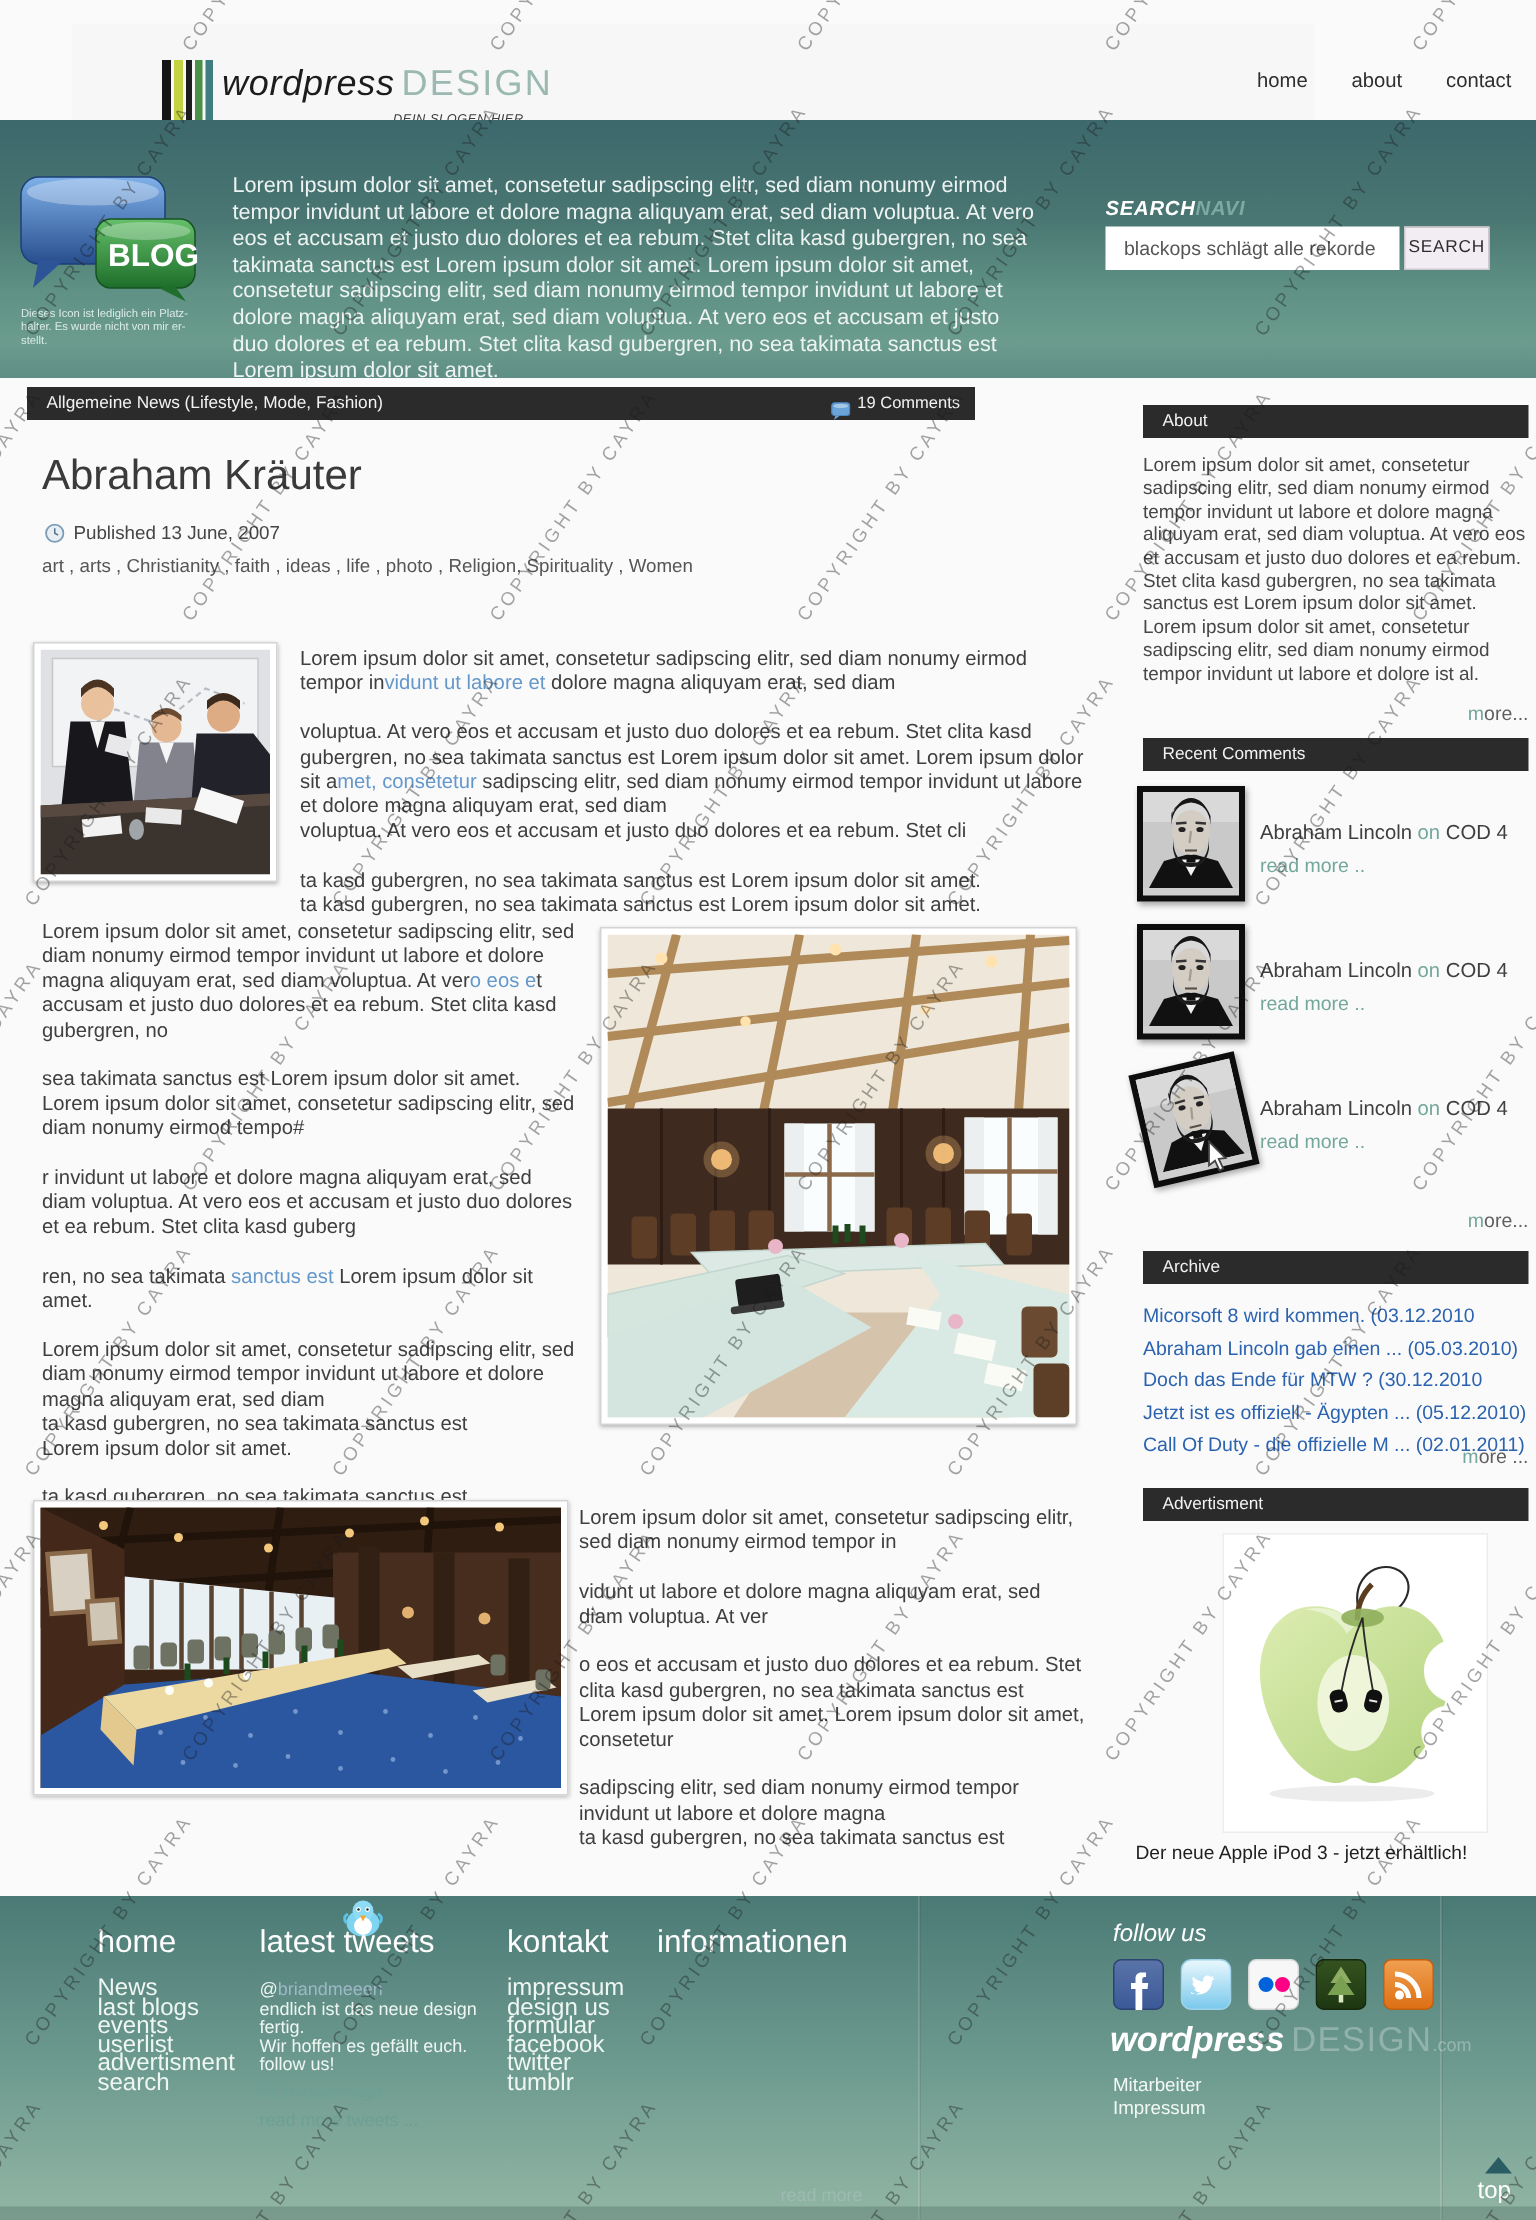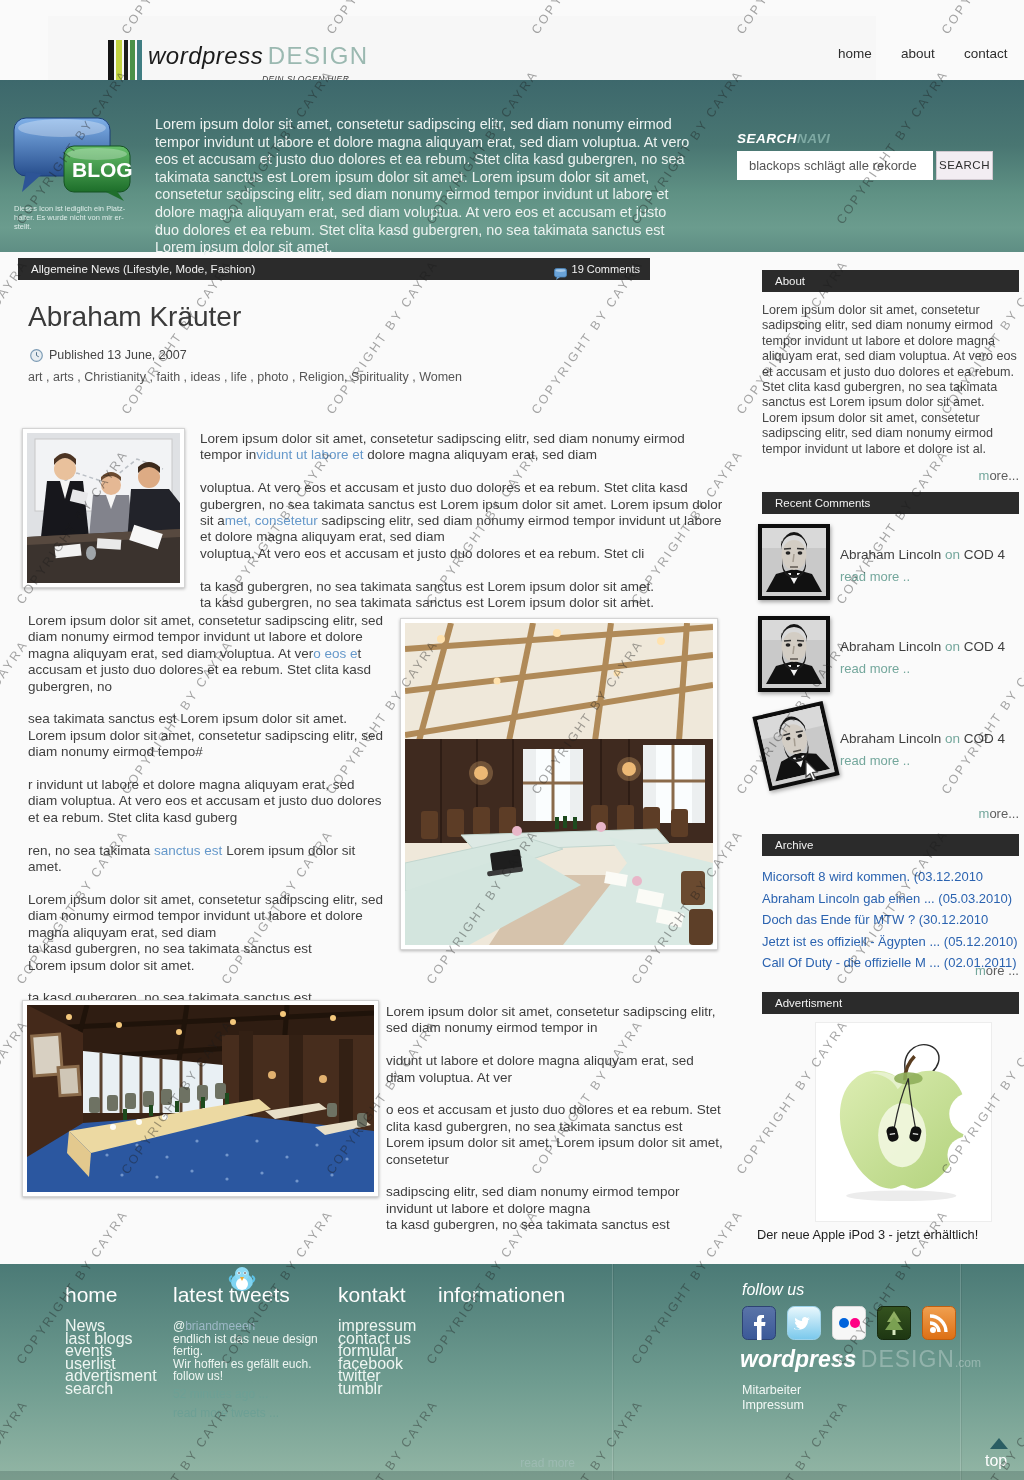--- a/index.html
+++ b/index.html
@@ -553,21 +553,21 @@
 endlich ist das neue design
 fertig.
 Wir hoffen es gefällt euch.
 follow us!</span></div>
     <div class="abs ftext faded" style="left:173px;top:124px;">52 minutes ago ...</div>
     <div class="abs ftext faded" style="left:173px;top:143px;cursor:pointer;">read more tweets ...</div>
 
     <div class="abs fh" style="left:338px;top:19px;">kontakt</div>
     <div class="abs flist" style="left:338px;top:56px;">
         <div>impressum</div>
-        <div>contact us</div>
+        <div>design us</div>
         <div>formular</div>
         <div class="c-fb">facebook</div>
         <div class="c-tw">twitter</div>
         <div class="c-tb">tumblr</div>
       </div>
 
     <div class="abs fh" style="left:438px;top:19px;">informationen</div>
     <div class="abs ftext" style="left:438px;top:193px;width:137px;text-align:right;color:#9dbbb2;cursor:pointer;">read more</div>
 
     <div class="abs follow" style="left:742px;top:17px;">follow us</div>

